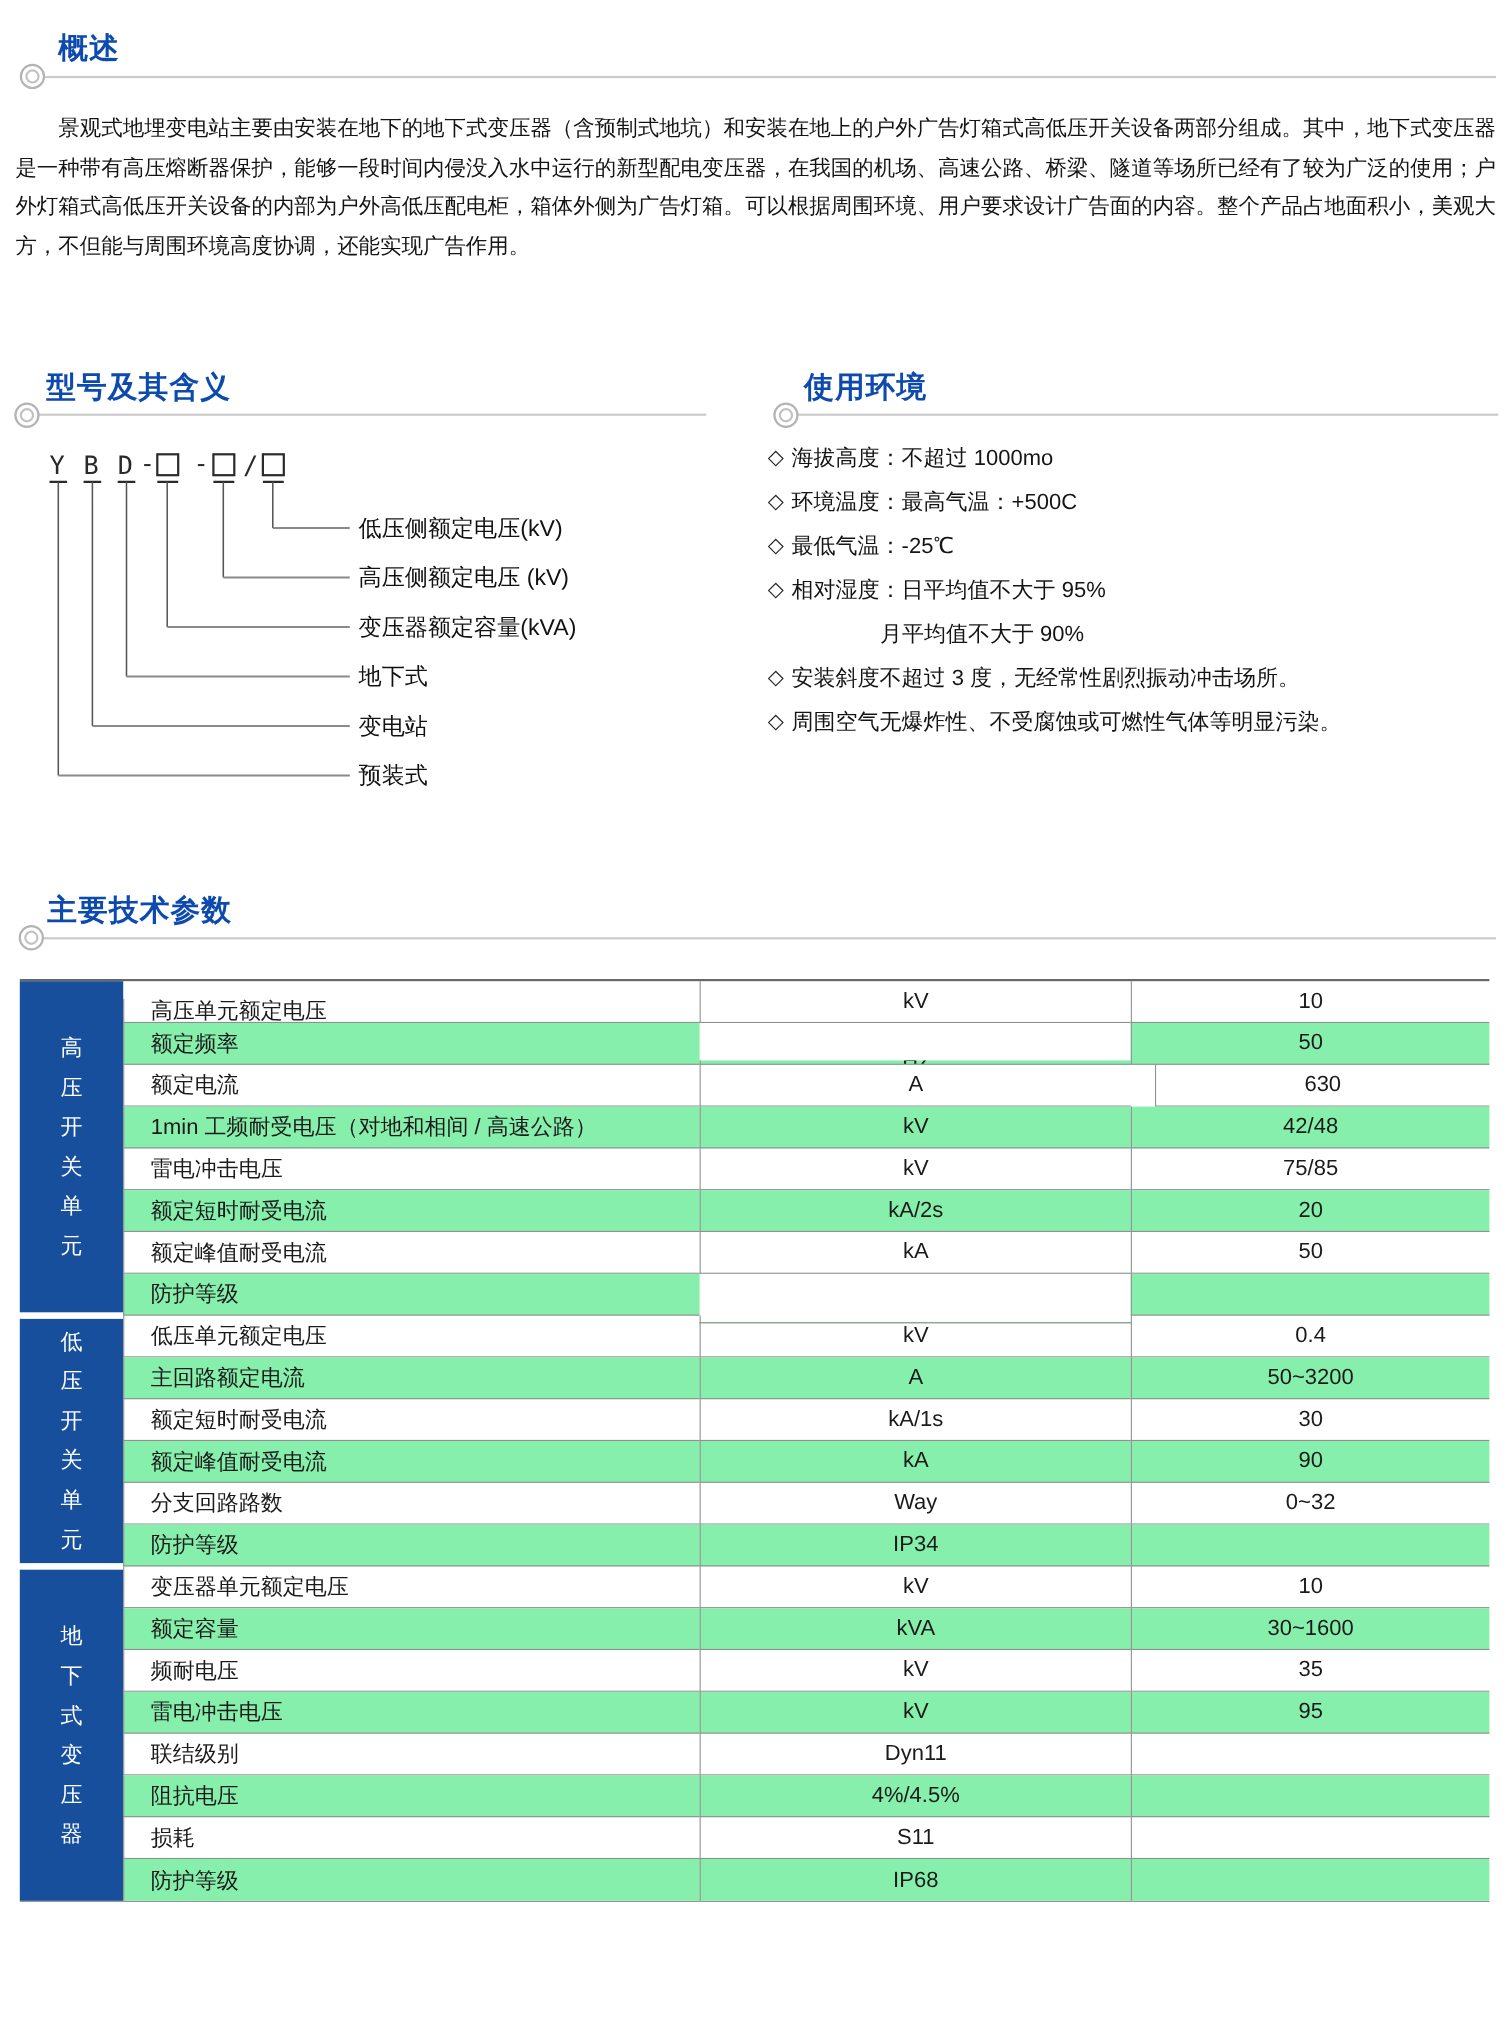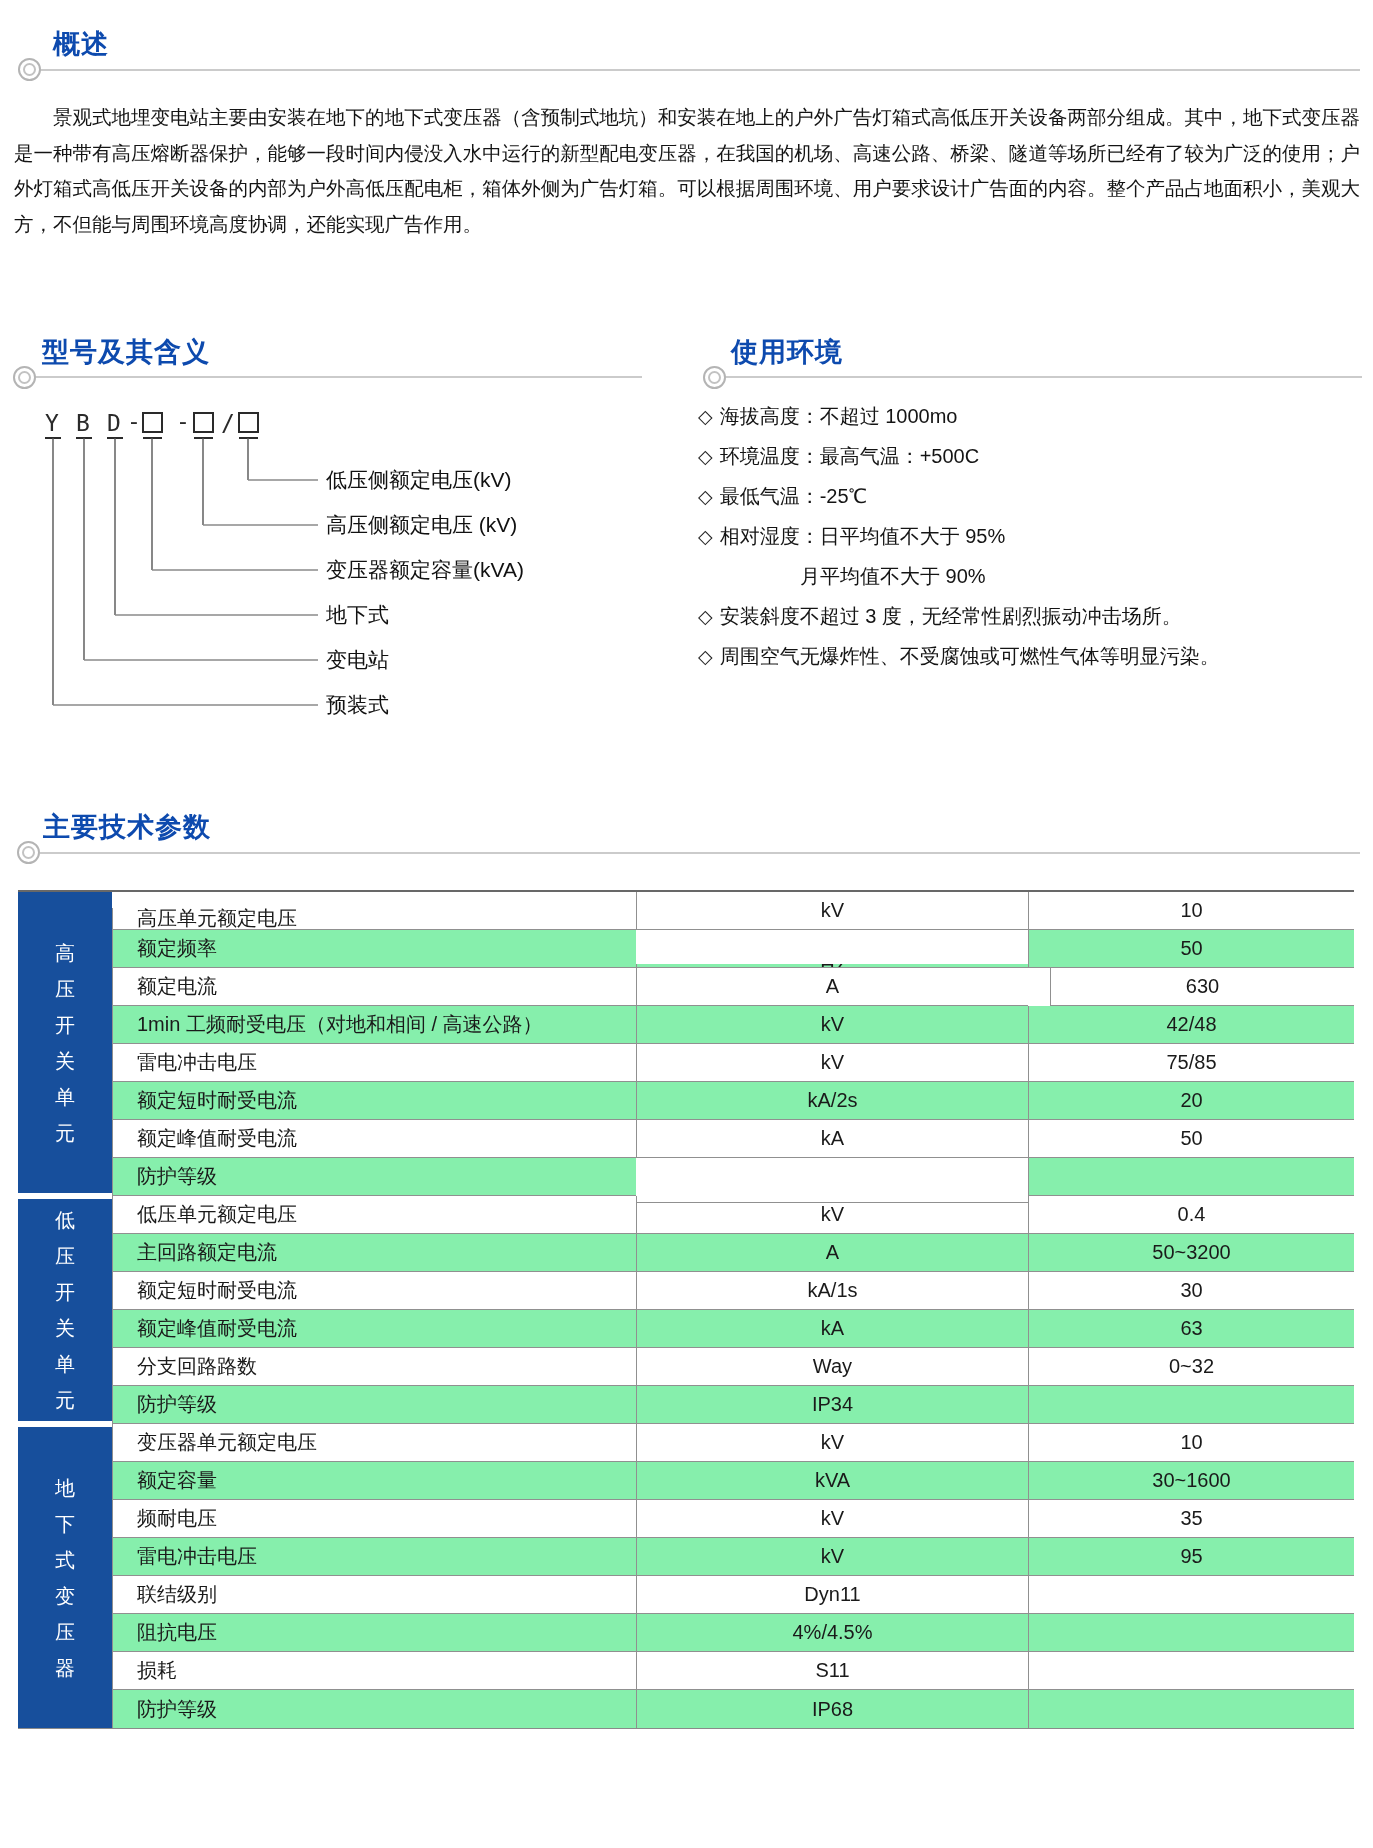--- a/index.html
+++ b/index.html
@@ -186,21 +186,21 @@
       <div class="pt-cell pt-unit" style="grid-area: 9 / 3;">kV</div>
       <div class="pt-cell pt-val" style="grid-area: 9 / 4;">0.4</div>
       <div class="pt-cell pt-param stripe" style="grid-area: 10 / 2;">主回路额定电流</div>
       <div class="pt-cell pt-unit stripe" style="grid-area: 10 / 3;">A</div>
       <div class="pt-cell pt-val stripe" style="grid-area: 10 / 4;">50~3200</div>
       <div class="pt-cell pt-param" style="grid-area: 11 / 2;">额定短时耐受电流</div>
       <div class="pt-cell pt-unit" style="grid-area: 11 / 3;">kA/1s</div>
       <div class="pt-cell pt-val" style="grid-area: 11 / 4;">30</div>
       <div class="pt-cell pt-param stripe" style="grid-area: 12 / 2;">额定峰值耐受电流</div>
       <div class="pt-cell pt-unit stripe" style="grid-area: 12 / 3;">kA</div>
-      <div class="pt-cell pt-val stripe" style="grid-area: 12 / 4;">63</div>
+      <div class="pt-cell pt-val stripe" style="grid-area: 12 / 4;">90</div>
       <div class="pt-cell pt-param" style="grid-area: 13 / 2;">分支回路路数</div>
       <div class="pt-cell pt-unit" style="grid-area: 13 / 3;">Way</div>
       <div class="pt-cell pt-val" style="grid-area: 13 / 4;">0~32</div>
       <div class="pt-cell pt-param stripe" style="grid-area: 14 / 2;">防护等级</div>
       <div class="pt-cell pt-unit stripe" style="grid-area: 14 / 3;">IP34</div>
       <div class="pt-cell pt-val stripe" style="grid-area: 14 / 4;"></div>
       <div class="pt-group" style="grid-row: 15 / span 8; margin-top: 3px;">
         <div class="pt-gchar">地</div>
         <div class="pt-gchar">下</div>
         <div class="pt-gchar">式</div>

